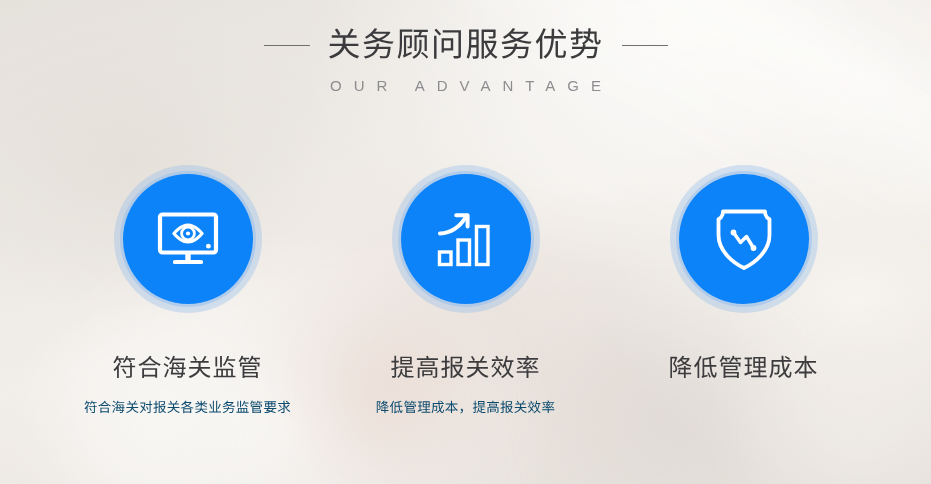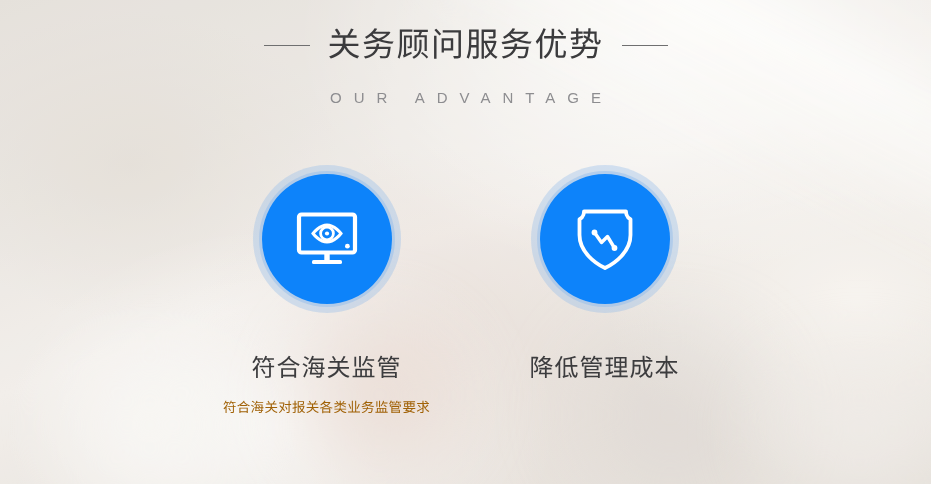--- a/index.html
+++ b/index.html
@@ -98,21 +98,21 @@
   }
   .main-title {
     font-size:33px;
     line-height:1.18;
     font-weight:400;
     color:#3b3b3d;
     letter-spacing:1.5px;
     white-space:nowrap;
   }
   .sub-title {
-    margin-top:24px;
+    margin-top:12px;
     font-size:15px;
     color:#8d8d90;
     letter-spacing:12px;
     text-indent:12px;
     font-weight:400;
     white-space:nowrap;
   }
 
   
   .cards {
@@ -149,21 +149,21 @@
     margin-top:35px;
     font-size:24px;
     font-weight:400;
     color:#3c3c3e;
     letter-spacing:1px;
     white-space:nowrap;
   }
   .card-desc {
     margin-top:13px;
     font-size:13.5px;
-    color:#a16207;
+    color:#0c4a6e;
     letter-spacing:0.3px;
     white-space:nowrap;
   }
 </style>
 </head>
 <body>
 
 <div id="banner">
 
   <div class="bg-layer bg-base"></div>
@@ -199,20 +199,37 @@
               <rect x="28.3" y="41" width="5.4" height="7.3" fill="#ffffff"></rect>
               <rect x="16" y="48" width="30" height="4" rx="1.6" fill="#ffffff"></rect>
             </svg>
           </span>
         </div>
       </div>
       <div class="card-title">符合海关监管</div>
       <div class="card-desc">符合海关对报关各类业务监管要求</div>
     </div>
 
+    <div class="card">
+      <div class="icon-wrap">
+        <div class="icon-disc">
+          <span>
+            <svg width="58" height="58" viewBox="0 0 58 58" fill="none" xmlns="http://www.w3.org/2000/svg">
+              <path d="M3 23.5C12.5 23 22 18 28.6 7.5" stroke="#ffffff" stroke-width="4" stroke-linecap="round"></path>
+              <path d="M19.2 5.2H30.6V16.6" stroke="#ffffff" stroke-width="4" stroke-linecap="round" stroke-linejoin="round"></path>
+              <rect x="2.5" y="42" width="11.5" height="12.5" stroke="#ffffff" stroke-width="3.4"></rect>
+              <rect x="21" y="30" width="11.5" height="24.5" stroke="#ffffff" stroke-width="3.4"></rect>
+              <rect x="39.5" y="16.5" width="11.5" height="38" stroke="#ffffff" stroke-width="3.4"></rect>
+            </svg>
+          </span>
+        </div>
+      </div>
+      <div class="card-title">提高报关效率</div>
+      <div class="card-desc">降低管理成本，提高报关效率</div>
+    </div>
 
     <div class="card">
       <div class="icon-wrap">
         <div class="icon-disc">
           <span>
             <svg width="58" height="64" viewBox="0 0 58 64" fill="none" xmlns="http://www.w3.org/2000/svg">
               <path d="M8 4.5H50C50 4.5 50 10 54.5 12.2V28C54.5 45 38.5 56.5 29 61C19.5 56.5 3.5 45 3.5 28V12.2C8 10 8 4.5 8 4.5Z" stroke="#ffffff" stroke-width="3.8" stroke-linejoin="round"></path>
               <path d="M18.5 25.5L25.5 35.5L31.5 29.5L38.5 41" stroke="#ffffff" stroke-width="3.4" stroke-linecap="round" stroke-linejoin="round"></path>
               <circle cx="18.5" cy="25.5" r="2.9" fill="#ffffff"></circle>
               <circle cx="38.5" cy="41" r="2.9" fill="#ffffff"></circle>

